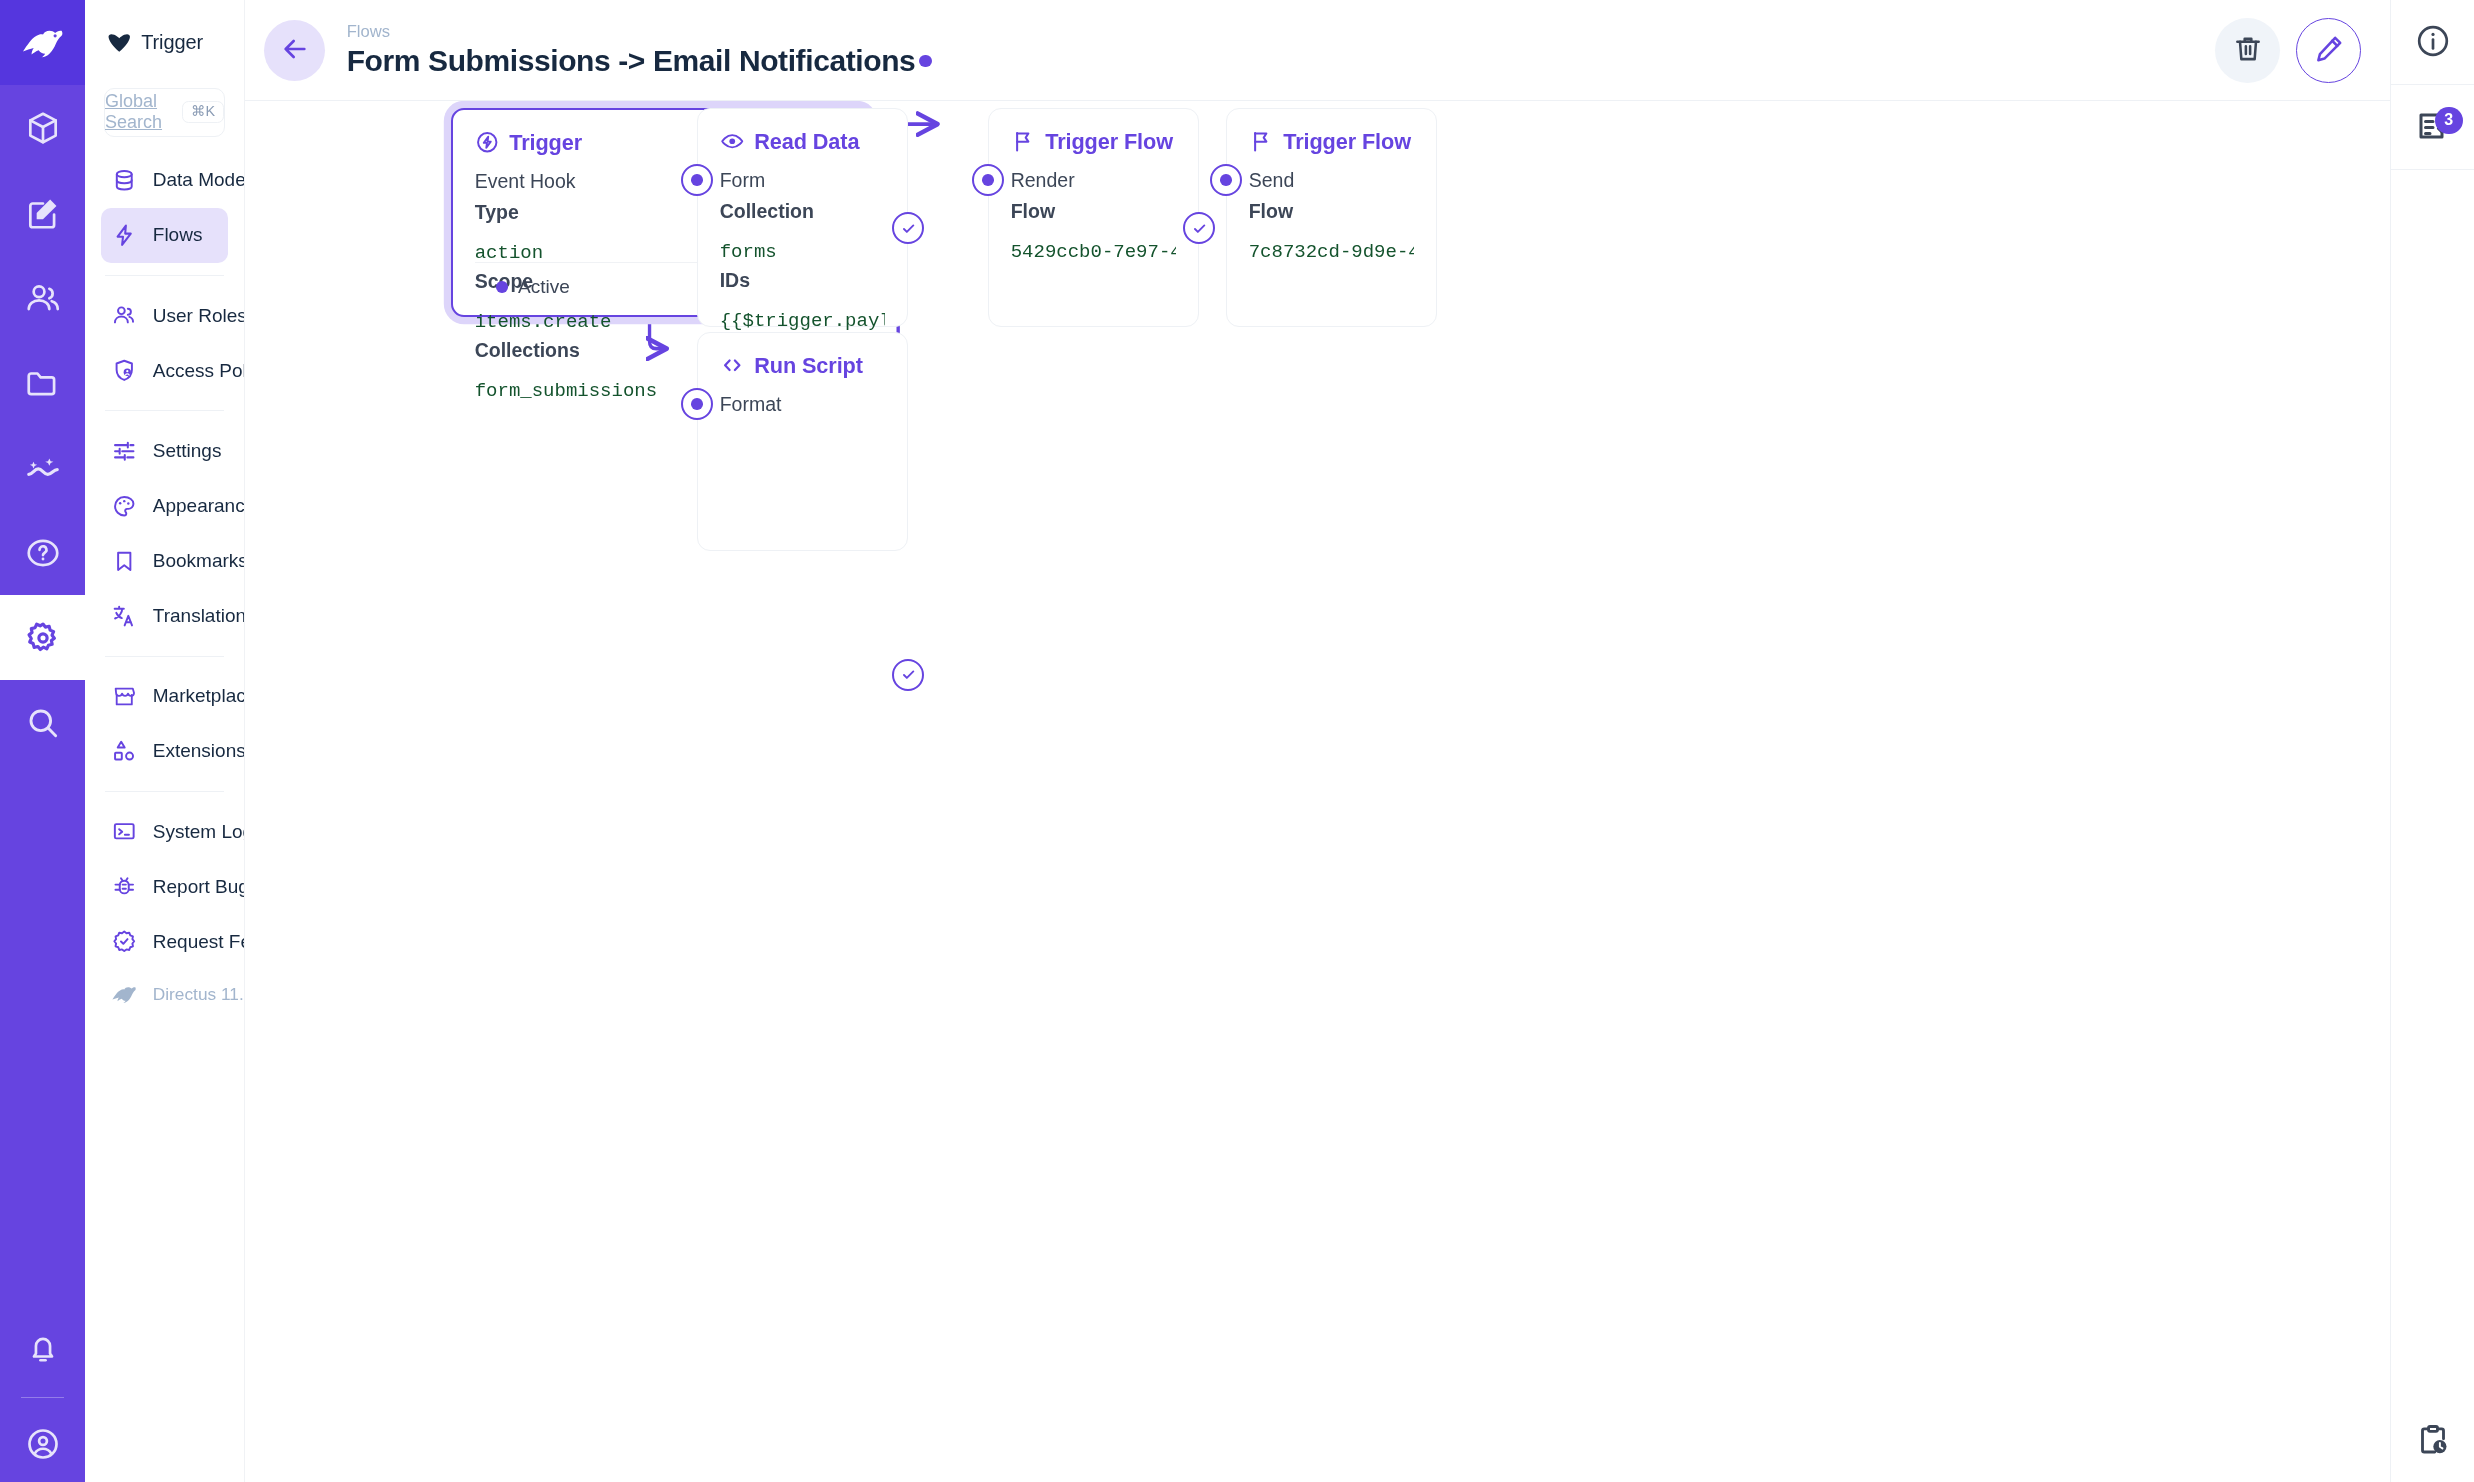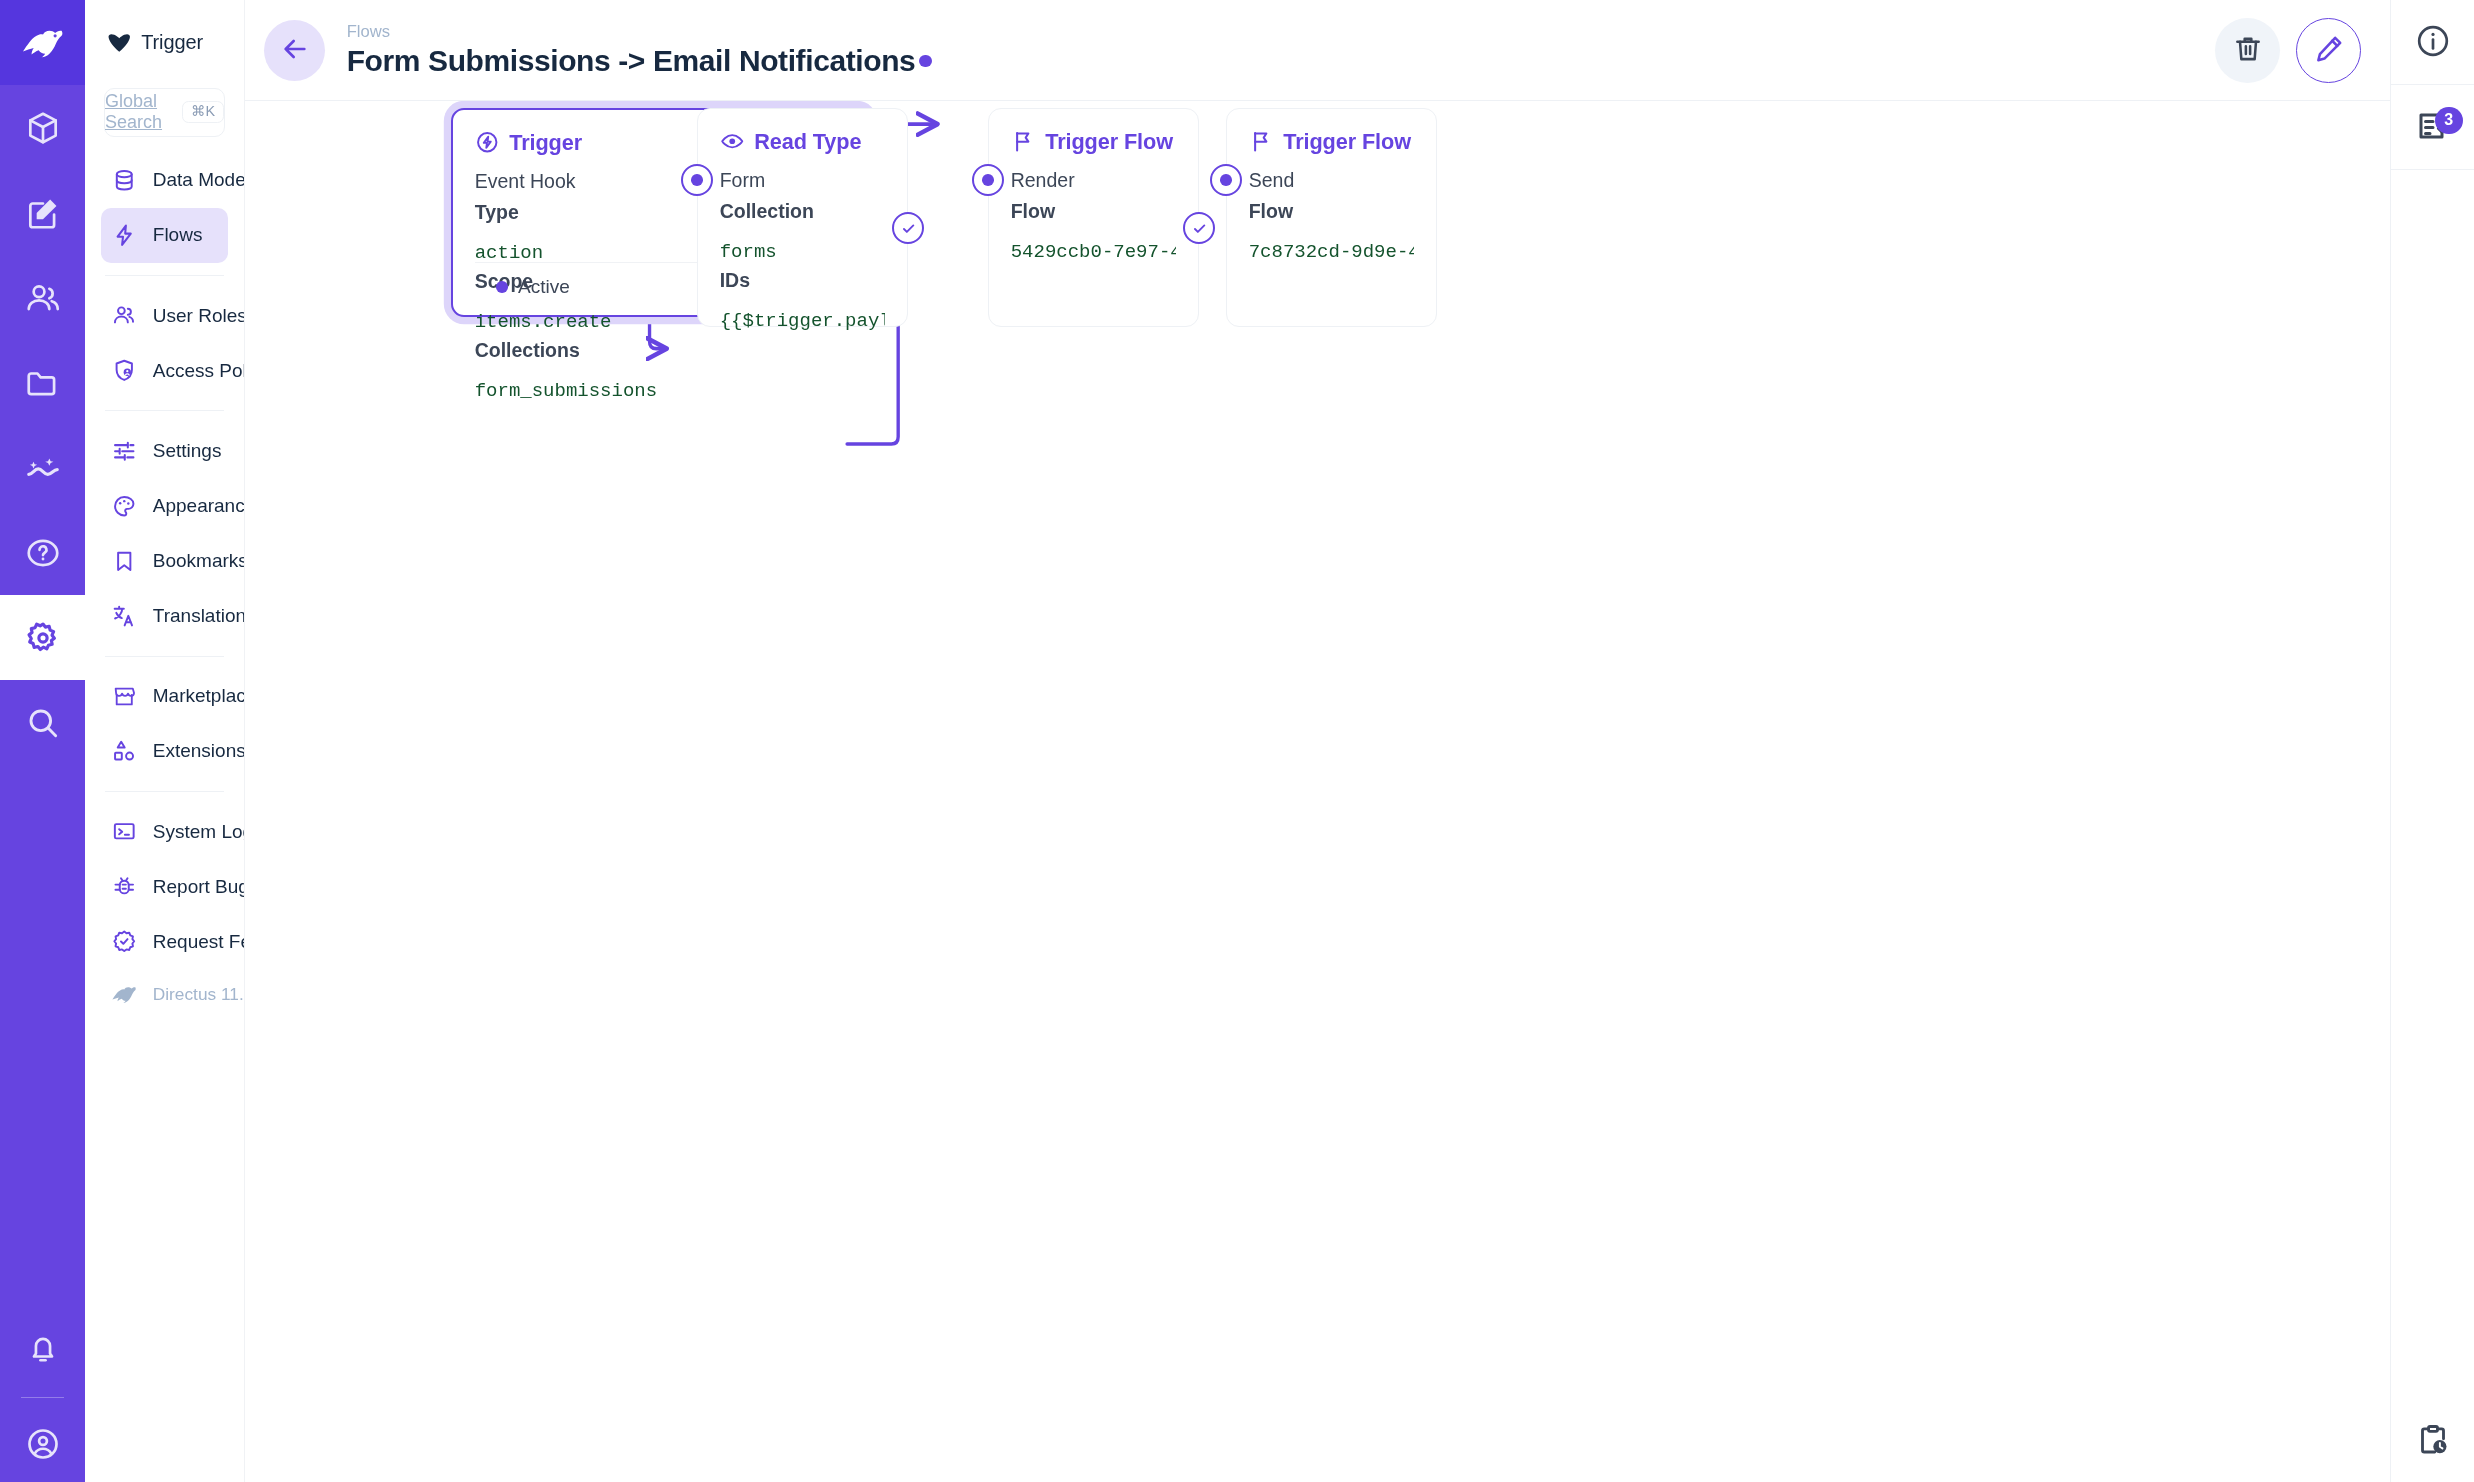--- a/index.html
+++ b/index.html
@@ -503,37 +503,56 @@
       </div>
 
       <div class="node" style="left:452px; top:7.2px; width:211px; height:219px;">
         <div class="node-head">
           <span>
             <svg width="24.5" height="24.5" viewBox="0 0 24 24" fill="none" stroke="#6644e0" stroke-width="1.9" stroke-linejoin="round" stroke-linecap="round">
               <path d="M2.2 12S5.8 6 12 6s9.8 6 9.8 6-3.6 6-9.8 6S2.2 12 2.2 12z"></path>
                 <circle cx="12" cy="12" r="2.8" fill="#6644e0" stroke="none"></circle>
             </svg>
           </span>
-          <span class="node-title">Read Type</span>
+          <span class="node-title">Read Data</span>
         </div>
         <div class="node-name">Form</div>
         <div class="field-key">Collection</div>
         <div class="field-val">forms</div>
         <div class="field-key">IDs</div>
         <div class="field-val">{{$trigger.payload.form}}</div>
         <div class="handle handle-in" style="left:-17.3px; top:55px;">
           <span class="dot"></span>
         </div>
         <div class="handle handle-out" style="right:-17.3px; top:103px;">
           <svg width="17.3" height="17.3" viewBox="0 0 24 24" fill="none" stroke="#6644e0" stroke-width="2.6" stroke-linecap="round" stroke-linejoin="round">
               <path d="M5.5 12.5l4 4 9-9"></path>
             </svg>
         </div>
       </div>
 
+      <div class="node" style="left:452px; top:231px; width:211px; height:219px;">
+        <div class="node-head">
+          <span>
+            <svg width="24.5" height="24.5" viewBox="0 0 24 24" fill="none" stroke="#6644e0" stroke-width="2.2" stroke-linejoin="round" stroke-linecap="round">
+              <path d="M9.4 7.4L5 12l4.4 4.6M14.6 7.4L19 12l-4.4 4.6"></path>
+            </svg>
+          </span>
+          <span class="node-title">Run Script</span>
+        </div>
+        <div class="node-name">Format</div>
+        <div class="handle handle-in" style="left:-17.3px; top:55px;">
+          <span class="dot"></span>
+        </div>
+        <div class="handle handle-out" style="right:-17.3px; top:326px;">
+          <svg width="17.3" height="17.3" viewBox="0 0 24 24" fill="none" stroke="#6644e0" stroke-width="2.6" stroke-linecap="round" stroke-linejoin="round">
+              <path d="M5.5 12.5l4 4 9-9"></path>
+            </svg>
+        </div>
+      </div>
 
       <div class="node" style="left:743px; top:7.2px; width:211px; height:219px;">
         <div class="node-head">
           <span>
             <svg width="24.5" height="24.5" viewBox="0 0 24 24" fill="none" stroke="#6644e0" stroke-width="2" stroke-linejoin="round" stroke-linecap="round">
               <path d="M6 21V4"></path>
                 <path d="M6 4.4h11l-2.6 4 2.6 4H6"></path>
             </svg>
           </span>
           <span class="node-title">Trigger Flow</span>

